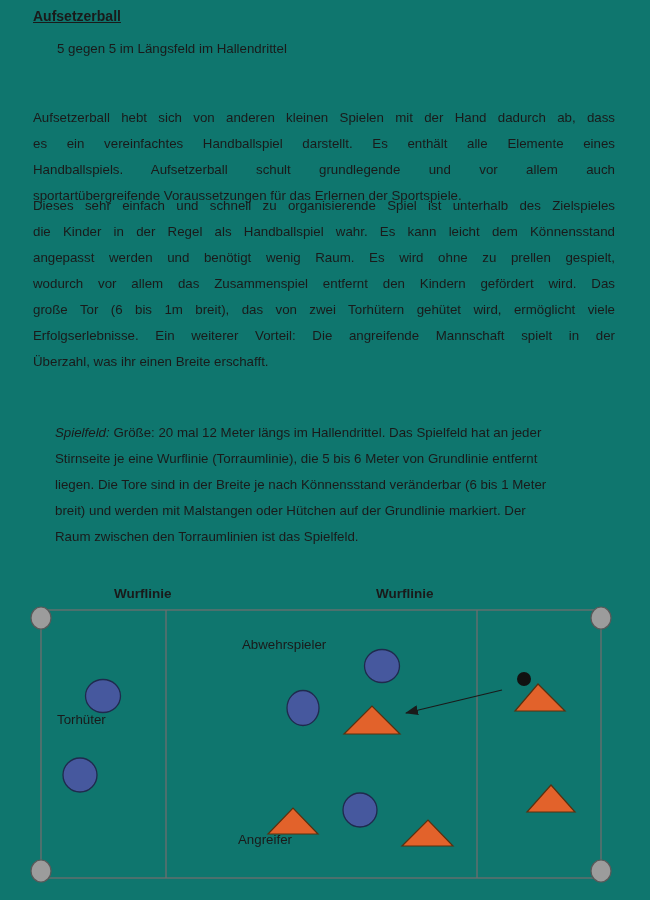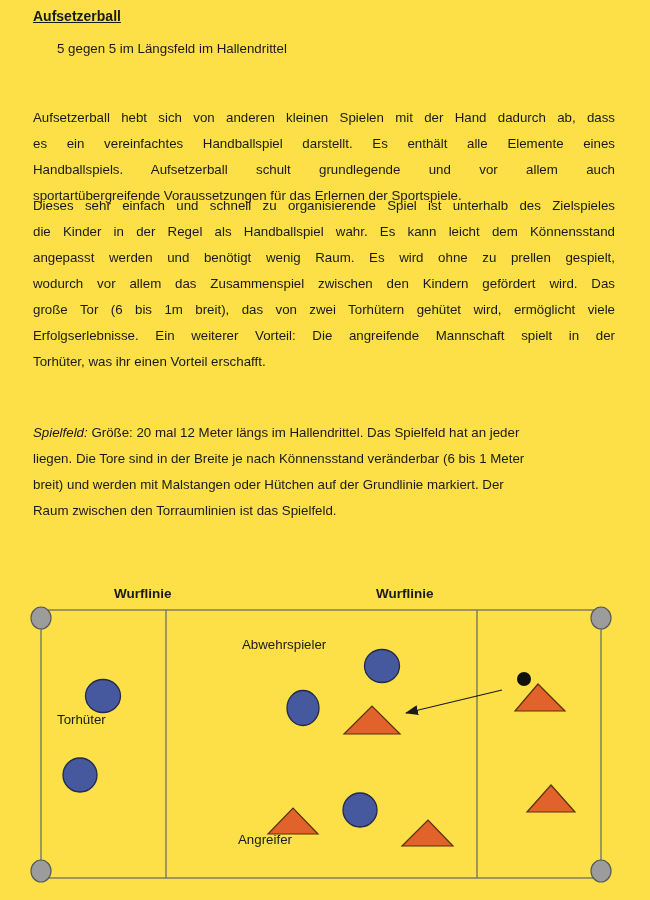--- a/index.html
+++ b/index.html
@@ -1,29 +1,29 @@
 <!DOCTYPE html>
 <html><head>
 <meta charset="utf-8">
 <style>
   html,body{margin:0;padding:0;}
   body{
     width:650px;height:900px;background:#ffffff;
     font-family:"Liberation Sans",sans-serif;color:#1a1a1a;
   }
-  .page{position:relative;width:650px;height:900px;overflow:hidden;background:#fde047;}
+  .page{position:relative;width:650px;height:900px;overflow:hidden;background:#0f766e;}
   .title{
     position:absolute;left:33px;top:8px;
     font-size:14px;font-weight:bold;text-decoration:underline;
   }
   .subtitle{position:absolute;left:33px;top:41px;font-size:13.3px;margin-left:24px;}
   .block{position:absolute;left:33px;width:582px;font-size:13.3px;line-height:26px;}
   .p1{top:105px;}
   .p2{top:193px;}
-  .p3{top:420px;}
+  .p3{top:420px;margin-left:22px;}
   .jline{text-align:justify;text-align-last:justify;}
   .jline.last{text-align-last:left;}
   .lline{text-align:left;}
   .it{font-style:italic;}
   .diagram{position:absolute;left:0;top:570px;}
   .fline{fill:none;stroke-width:1.3;}
   .corner{stroke:#595959;stroke-width:1.2;}
   .defender{stroke:#1F2A4D;stroke-width:1.3;}
   .attacker{stroke:#59300F;stroke-width:1.2;}
   .arrowline{stroke:#1a1a1a;stroke-width:1.2;fill:none;}
@@ -42,28 +42,29 @@
     <div class="jline">Aufsetzerball hebt sich von anderen kleinen Spielen mit der Hand dadurch ab, dass</div>
     <div class="jline">es ein vereinfachtes Handballspiel darstellt. Es enthält alle Elemente eines</div>
     <div class="jline">Handballspiels. Aufsetzerball schult grundlegende und vor allem auch</div>
     <div class="jline last">sportartübergreifende Voraussetzungen für das Erlernen der Sportspiele.</div>
   </div>
 
   <div class="block p2">
     <div class="jline">Dieses sehr einfach und schnell zu organisierende Spiel ist unterhalb des Zielspieles</div>
     <div class="jline">die Kinder in der Regel als Handballspiel wahr. Es kann leicht dem Könnensstand</div>
     <div class="jline">angepasst werden und benötigt wenig Raum. Es wird ohne zu prellen gespielt,</div>
-    <div class="jline">wodurch vor allem das Zusammenspiel zwischen den Kindern gefördert wird. Das</div>
+    <div class="jline">wodurch vor allem das Zusammenspiel entfernt den Kindern gefördert wird. Das</div>
     <div class="jline">große Tor (6 bis 1m breit), das von zwei Torhütern gehütet wird, ermöglicht viele</div>
     <div class="jline">Erfolgserlebnisse. Ein weiterer Vorteil: Die angreifende Mannschaft spielt in der</div>
-    <div class="jline last">Torhüter, was ihr einen Vorteil erschafft.</div>
+    <div class="jline last">Überzahl, was ihr einen Breite erschafft.</div>
   </div>
 
   <div class="block p3">
     <div class="lline"><span class="it">Spielfeld:</span> <span>Größe: 20 mal 12 Meter längs im Hallendrittel. Das Spielfeld hat an jeder</span></div>
+    <div class="lline">Stirnseite je eine Wurflinie (Torraumlinie), die 5 bis 6 Meter von Grundlinie entfernt</div>
     <div class="lline">liegen. Die Tore sind in der Breite je nach Könnensstand veränderbar (6 bis 1 Meter</div>
     <div class="lline">breit) und werden mit Malstangen oder Hütchen auf der Grundlinie markiert. Der</div>
     <div class="lline">Raum zwischen den Torraumlinien ist das Spielfeld.</div>
   </div>
 
   <svg class="diagram" width="650" height="330" viewBox="0 570 650 330" xmlns="http://www.w3.org/2000/svg">
     <defs>
       <marker id="ah" markerUnits="userSpaceOnUse" markerWidth="14" markerHeight="10" refX="12" refY="5" orient="auto">
         <path d="M0,0 L13,5 L0,10 Z" fill="#1a1a1a"></path>
       </marker>

